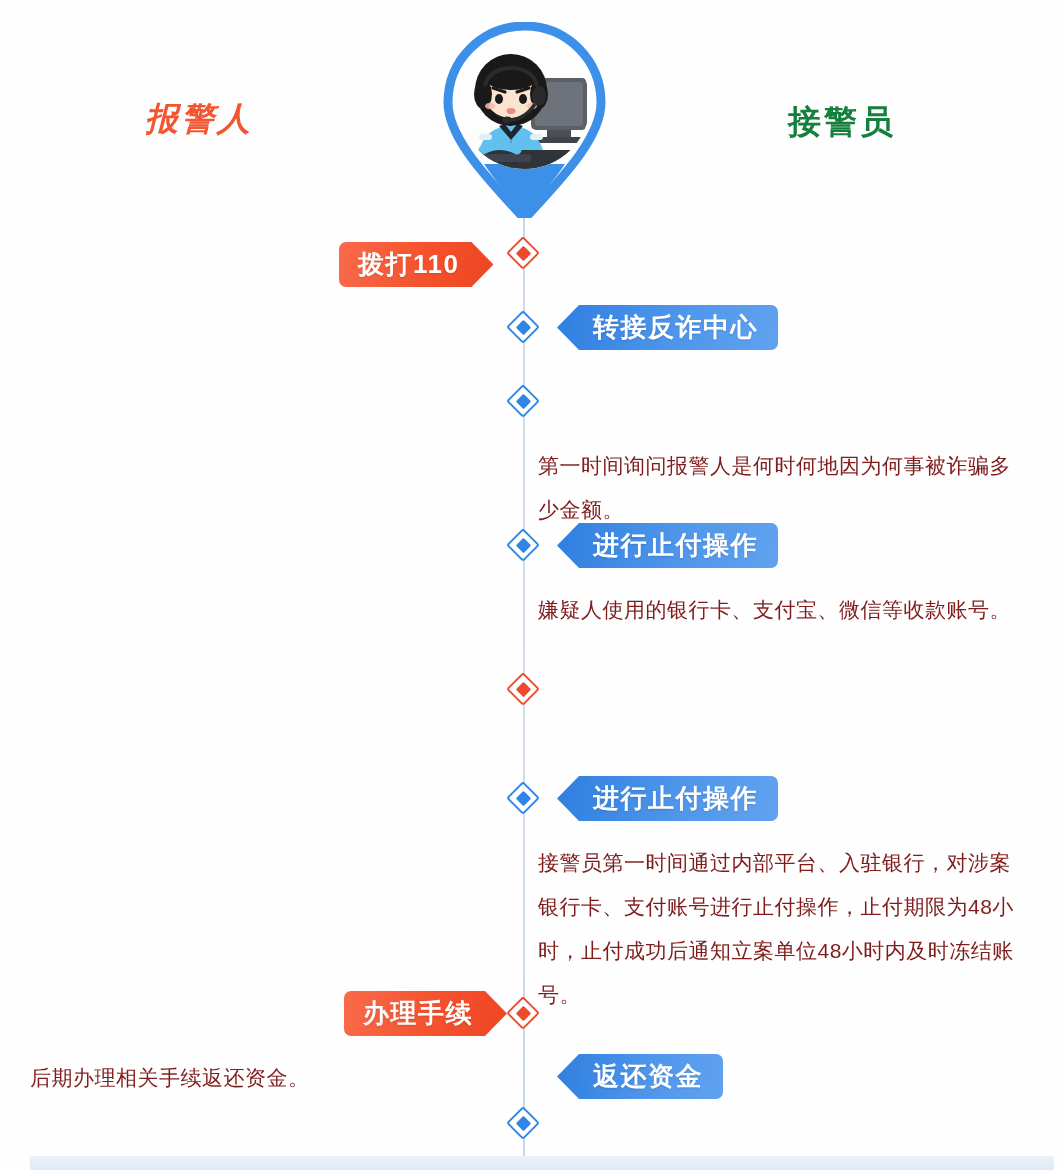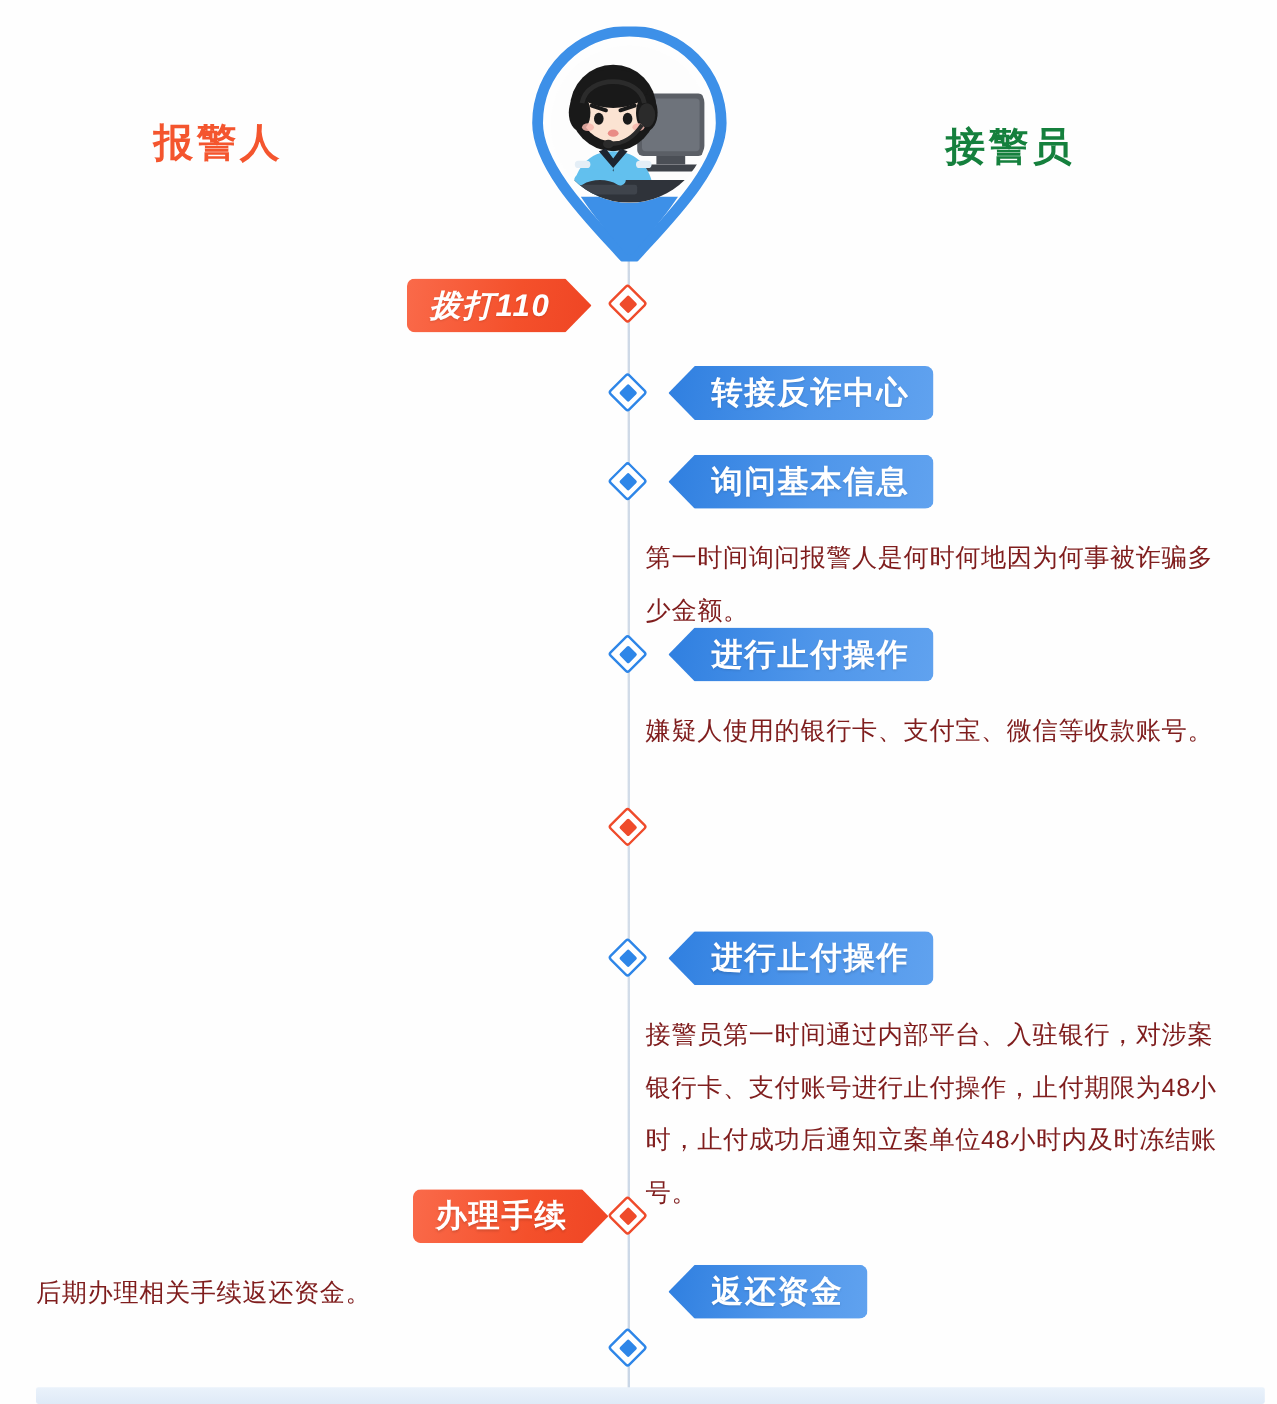--- a/index.html
+++ b/index.html
@@ -33,21 +33,21 @@
   }
 
   
   .col-header {
     position: absolute;
     font-size: 33px;
     font-weight: 700;
     letter-spacing: 3px;
     white-space: nowrap;
   }
-  .col-header.left  { left: 128px; top: 97px; color: #f4552e; }
+  .col-header.left  { left: 145px; top: 97px; color: #f4552e; font-style: italic; }
   .col-header.right { left: 788px; top: 100px; color: #15803d; }
 
   
   .timeline-line {
     position: absolute;
     left: 523px;
     top: 196px;
     width: 2px;
     height: 974px;
     background: linear-gradient(to bottom, #cdd8e6 0%, #d3dde9 60%, #c9d6e6 100%);
@@ -206,33 +206,32 @@
 
         <path d="M24 112 C 34 106 48 106 58 112" stroke="#62c0ee" stroke-width="9" stroke-linecap="round" fill="none"></path>
       </svg>
     </div>
   </div>
 
   <div class="marker red" style="left:523px; top:253px;">
     <span class="dia-out"></span>
     <span class="dia-in"></span>
   </div>
-  <div class="banner red" style="left:339px; top:232px;font-style:italic;">拨打110</div>
+  <div class="banner red" style="left:339px; top:242px;">拨打110</div>
 
   <div class="marker blue" style="left:523px; top:327px;">
     <span class="dia-out"></span>
     <span class="dia-in"></span>
   </div>
   <div class="banner blue" style="left:557px; top:305px;">转接反诈中心</div>
 
   <div class="marker blue" style="left:523px; top:401px;">
     <span class="dia-out"></span>
     <span class="dia-in"></span>
   </div>
-  <div class="banner blue" style="left:557px; top:379px;">询问基本信息</div>
   <div class="desc right" style="top:444px;">第一时间询问报警人是何时何地因为何事被诈骗多少金额。</div>
 
   <div class="marker blue" style="left:523px; top:545px;">
     <span class="dia-out"></span>
     <span class="dia-in"></span>
   </div>
   <div class="banner blue" style="left:557px; top:523px;">进行止付操作</div>
   <div class="desc right" style="top:588px;">嫌疑人使用的银行卡、支付宝、微信等收款账号。</div>
 
   <div class="marker red" style="left:523px; top:689px;">

